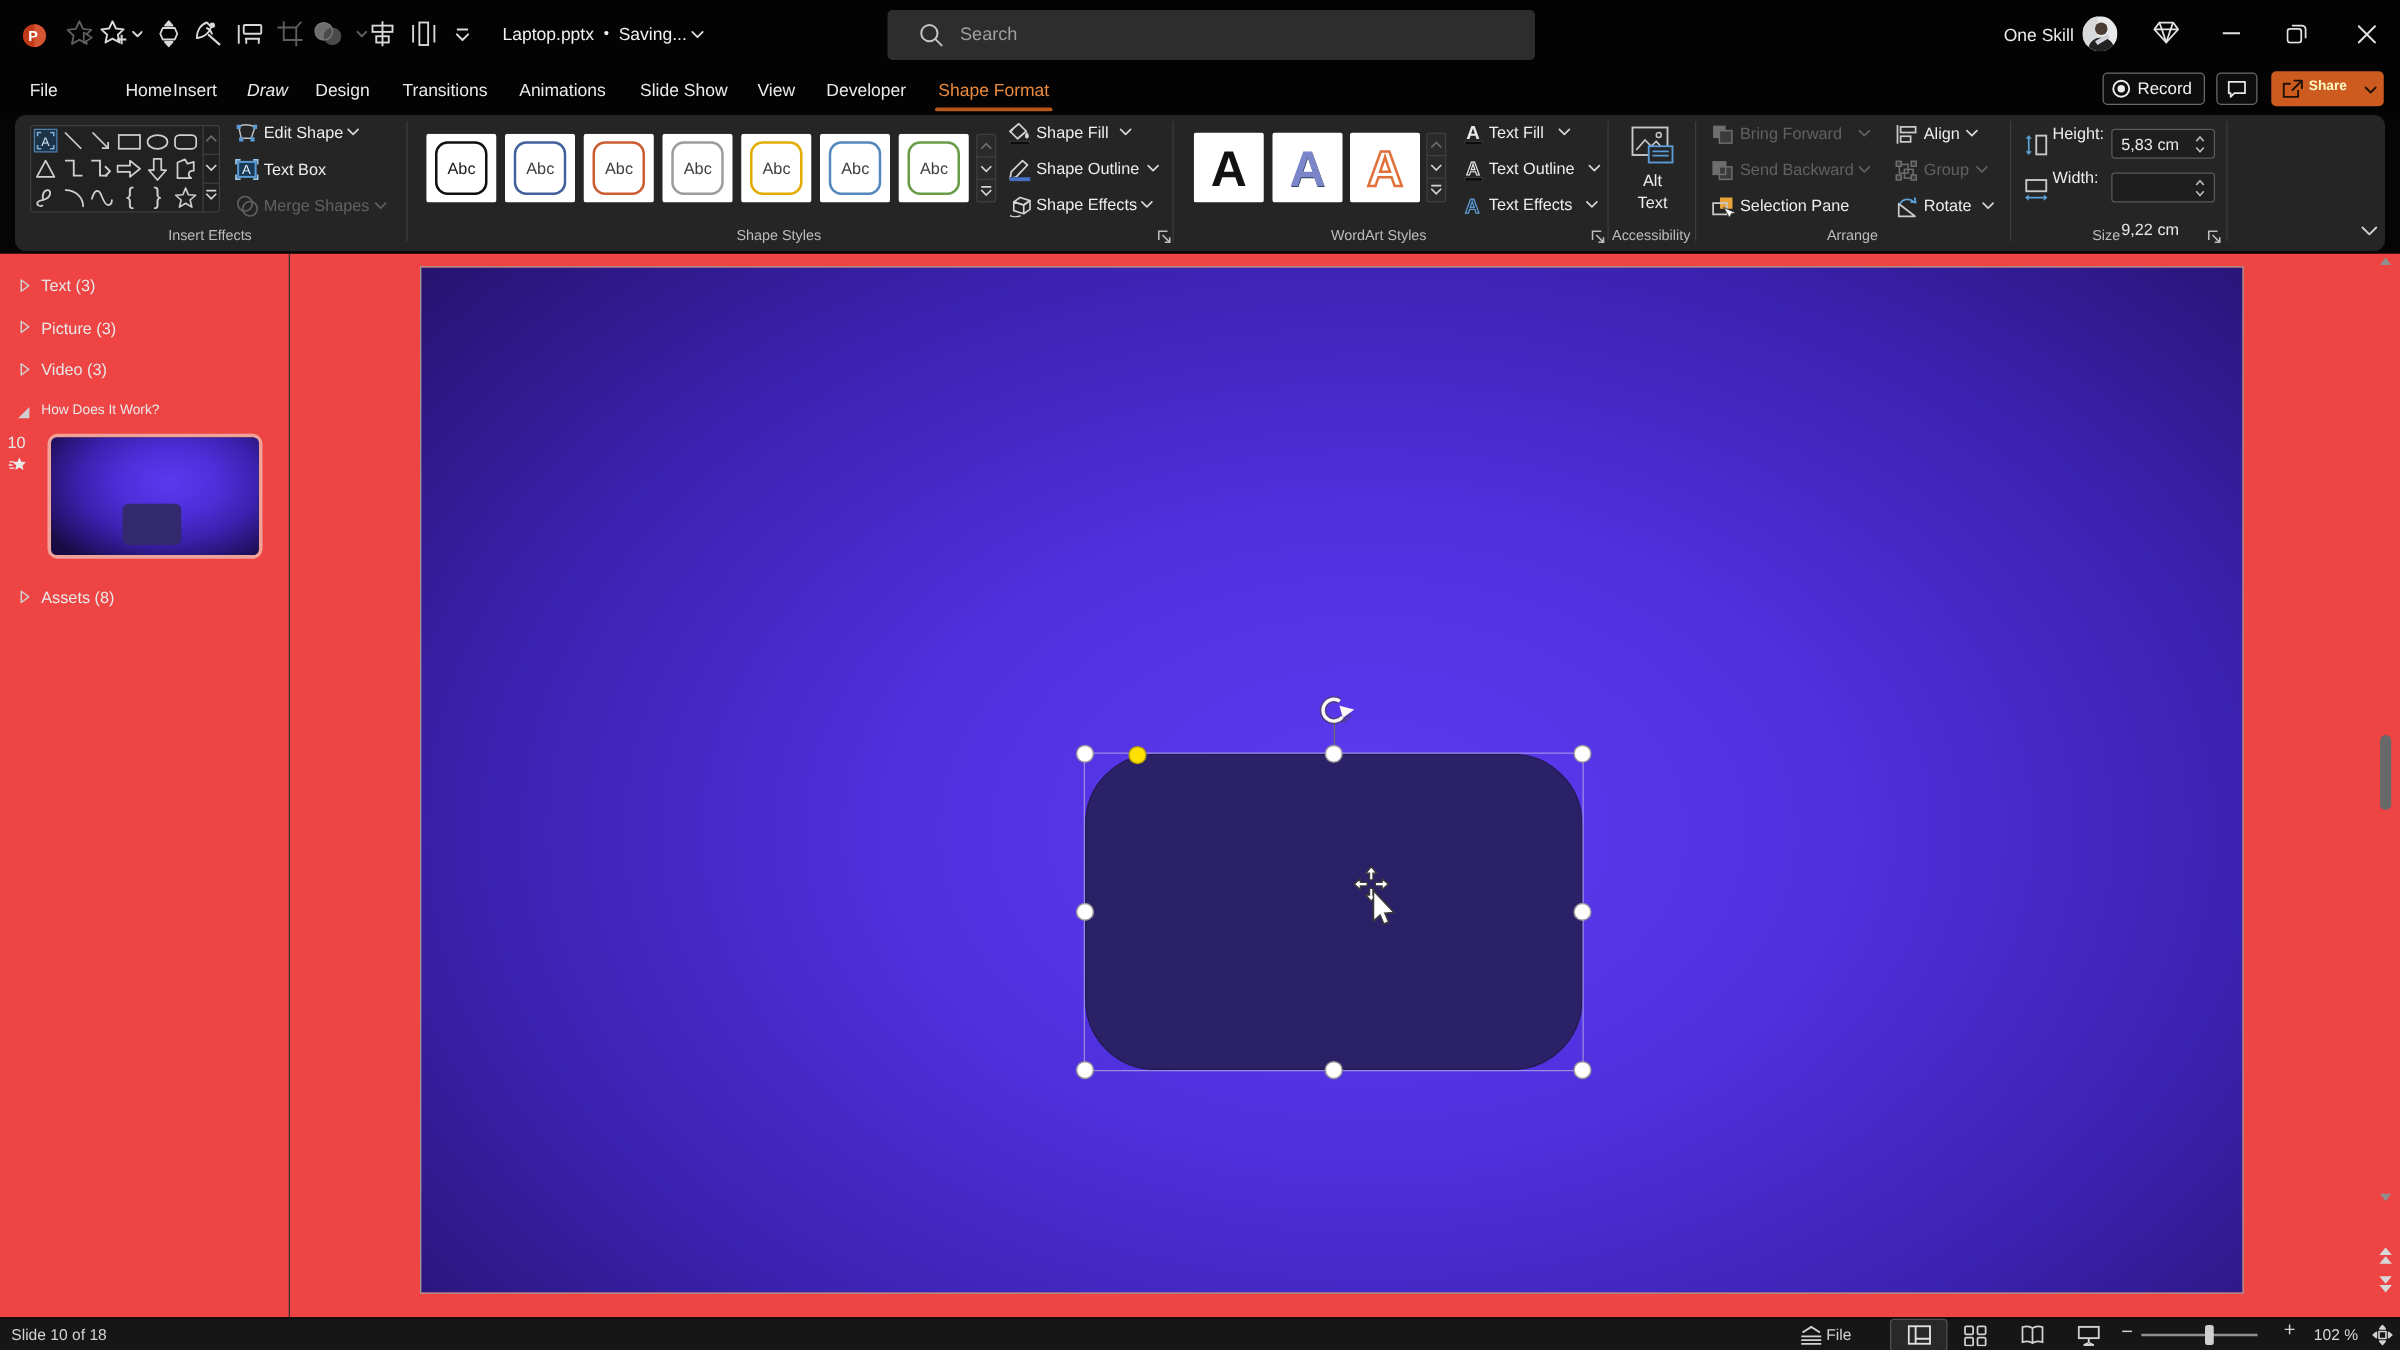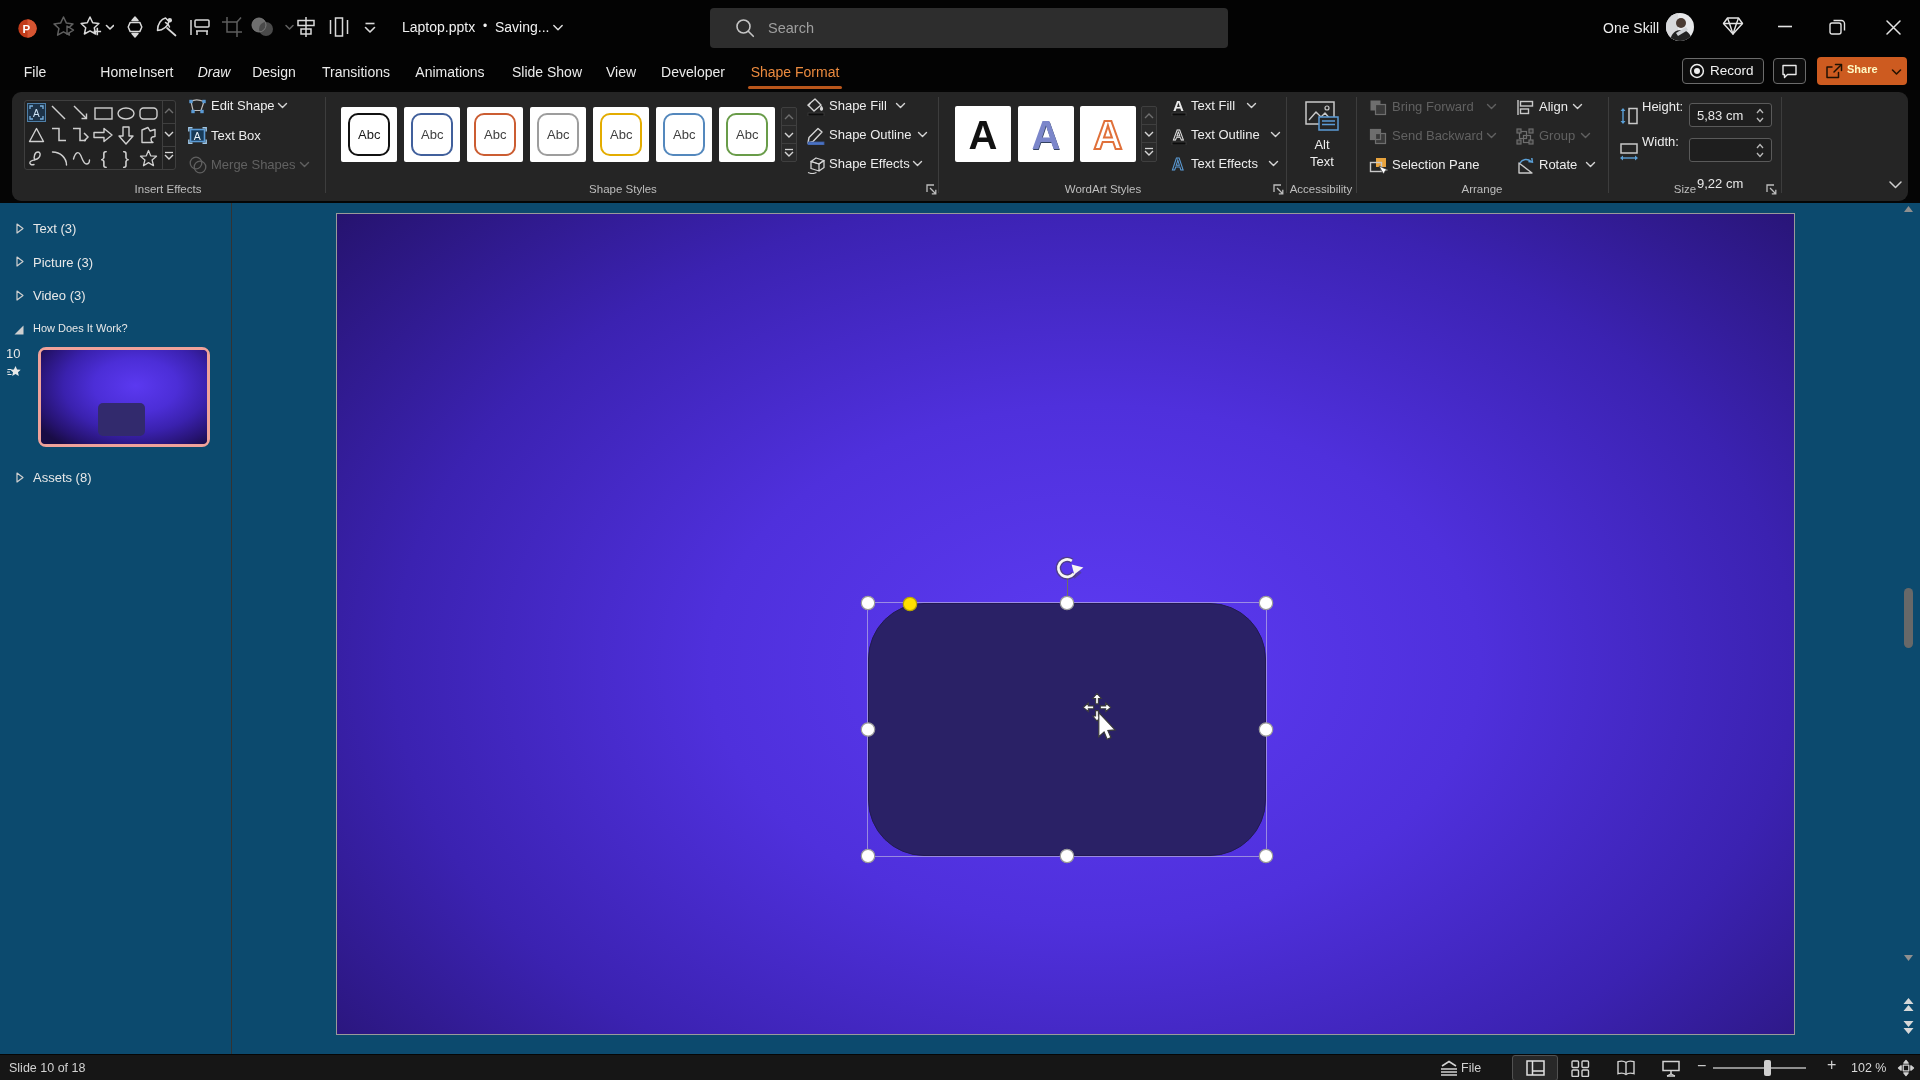--- a/index.html
+++ b/index.html
@@ -555,21 +555,21 @@
     <div class="abs" style="left:7px;top:4px;font-size:13px;color:#e8e8e8;margin-top:33px;">9,22 cm</div>
     <svg class="ic" style="left:63px;top:3px;" width="14" height="8" viewBox="0 0 14 8">
           <path d="M4 6 l3-3.5 3 3.5" fill="none" stroke="#b9b9b9" stroke-width="1.3"></path>
         </svg>
     <svg class="ic" style="left:63px;top:12px;" width="14" height="8" viewBox="0 0 14 8">
           <path d="M4 2 l3 3.5 3-3.5" fill="none" stroke="#b9b9b9" stroke-width="1.3"></path>
         </svg>
   </div>
 </div>
 
-<div class="abs" id="main" style="left:0;top:203px;width:1920px;height:851px;background:#0c4a6e;">
+<div class="abs" id="main" style="left:0;top:203px;width:1920px;height:851px;background:#ef4444;">
   <div class="abs" style="left:231px;top:0;width:1px;height:851px;background:#333;"></div>
 
   <svg class="ic" style="left:15px;top:20px;" width="10" height="11" viewBox="0 0 10 11">
         <path d="M2 1 l6 4.5 -6 4.5 z" fill="none" stroke="#cfcfcf" stroke-width="1.2" stroke-linejoin="round"></path>
       </svg>
   <div class="abs" style="left:33px;top:18px;font-size:13px;color:#e8e8e8;">Text (3)</div>
   <svg class="ic" style="left:15px;top:53px;" width="10" height="11" viewBox="0 0 10 11">
         <path d="M2 1 l6 4.5 -6 4.5 z" fill="none" stroke="#cfcfcf" stroke-width="1.2" stroke-linejoin="round"></path>
       </svg>
   <div class="abs" style="left:33px;top:51.5px;font-size:13px;color:#e8e8e8;">Picture (3)</div>

